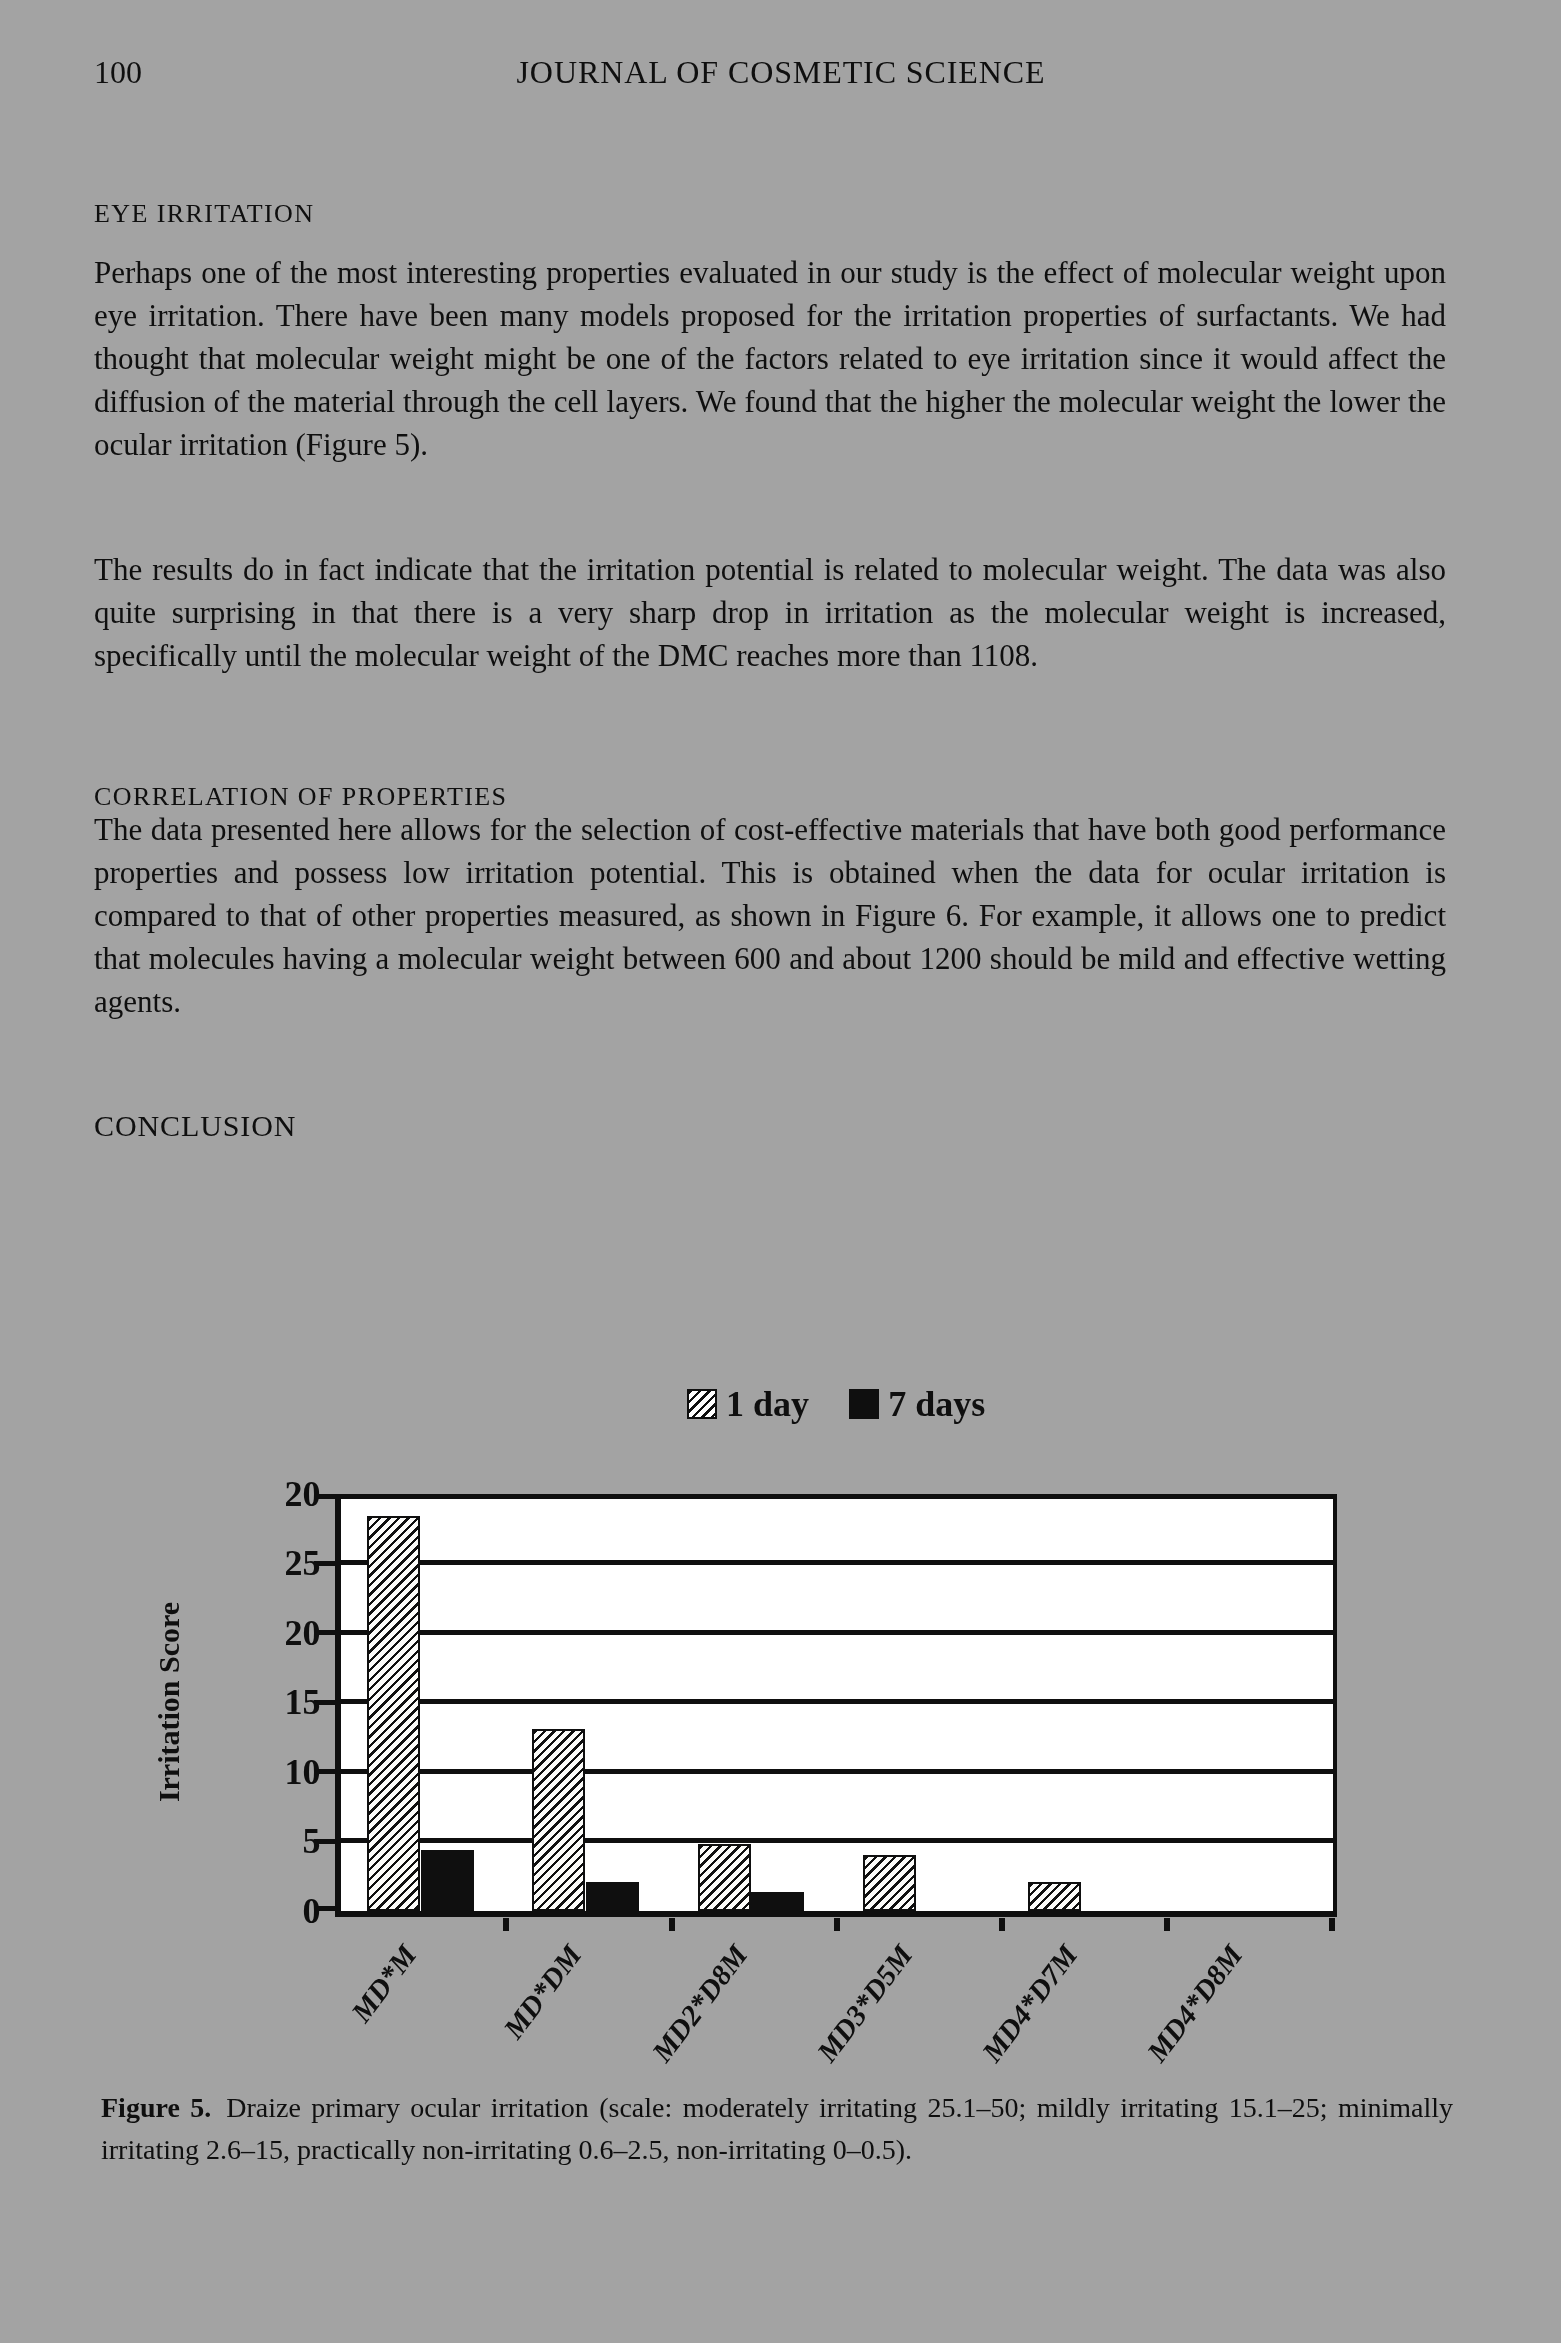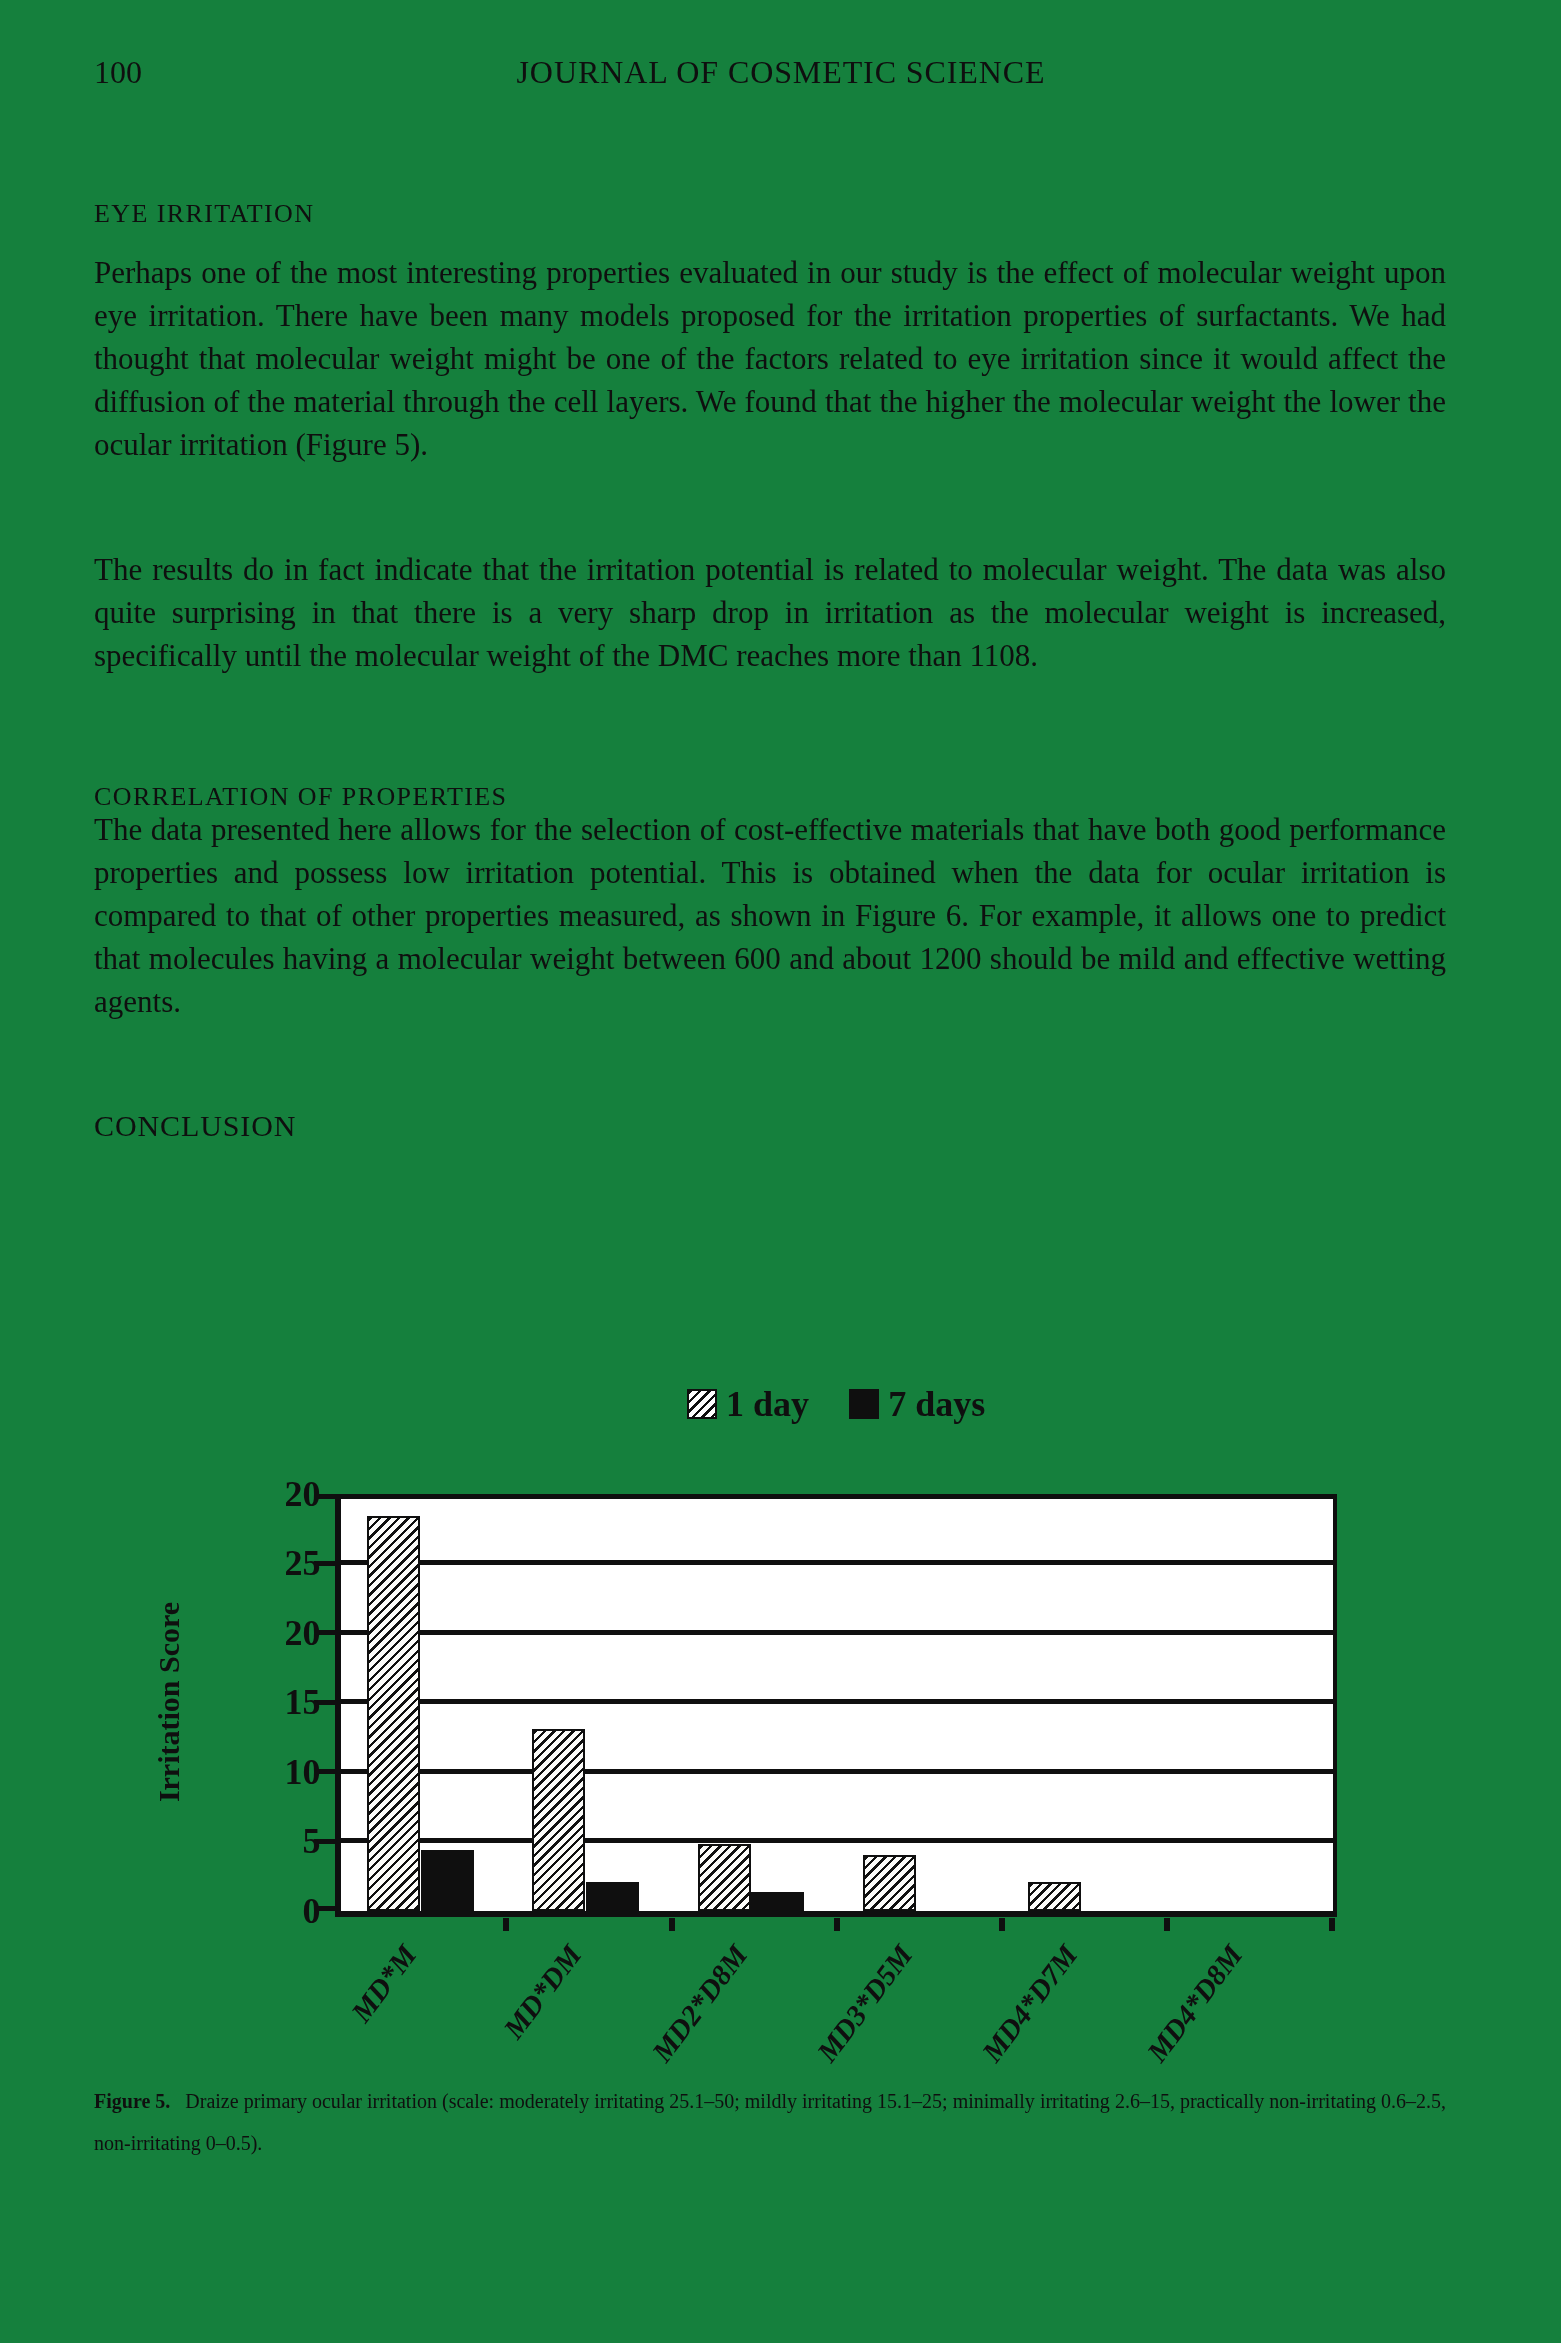--- a/index.html
+++ b/index.html
@@ -1,21 +1,21 @@
 <!DOCTYPE html>
 <html style="font-size:15px"><head>
 <meta charset="utf-8">
 <title>Journal of Cosmetic Science — p. 100</title>
 <style>
   html,body{margin:0;padding:0;background:#e8e8e8;}
   .page{
     position:relative;
     width:1562px;height:2343px;
     margin:0 auto;
-    background:#15803d;
+    background:#a3a3a3;
     color:#0f0f0f;
     font-family:"Liberation Serif","DejaVu Serif",serif;
     overflow:hidden;
   }
   
   .running-head{position:absolute;top:54px;left:0;width:100%;height:41px;font-size:32px;}
   .page-num{position:absolute;left:94px;top:0;}
   .journal-title{display:block;text-align:center;letter-spacing:0.9px;}
   
   .sec-heading{
@@ -73,22 +73,22 @@
     font-size:30px;font-weight:700;white-space:nowrap;
   }
   .x-label-anchor{position:absolute;width:0;height:0;}
   .x-label{
     position:absolute;right:0;top:0;
     transform:rotate(-53deg);transform-origin:100% 0%;
     font-size:29px;font-weight:700;font-style:italic;white-space:nowrap;
   }
   
   .caption{
-    position:absolute;top:2080px;left:94px;width:1352px;margin:0;
-    font-size:20px;line-height:42px;text-align:justify;
+    position:absolute;top:2080px;left:94px;width:1352px;margin:7px;
+    font-size:28px;line-height:42px;text-align:justify;
   }
   .caption b{margin-right:15px;}
 </style>
 </head>
 <body>
 
 <div class="page">
 
   <header class="running-head">
     <span class="page-num">100</span>

